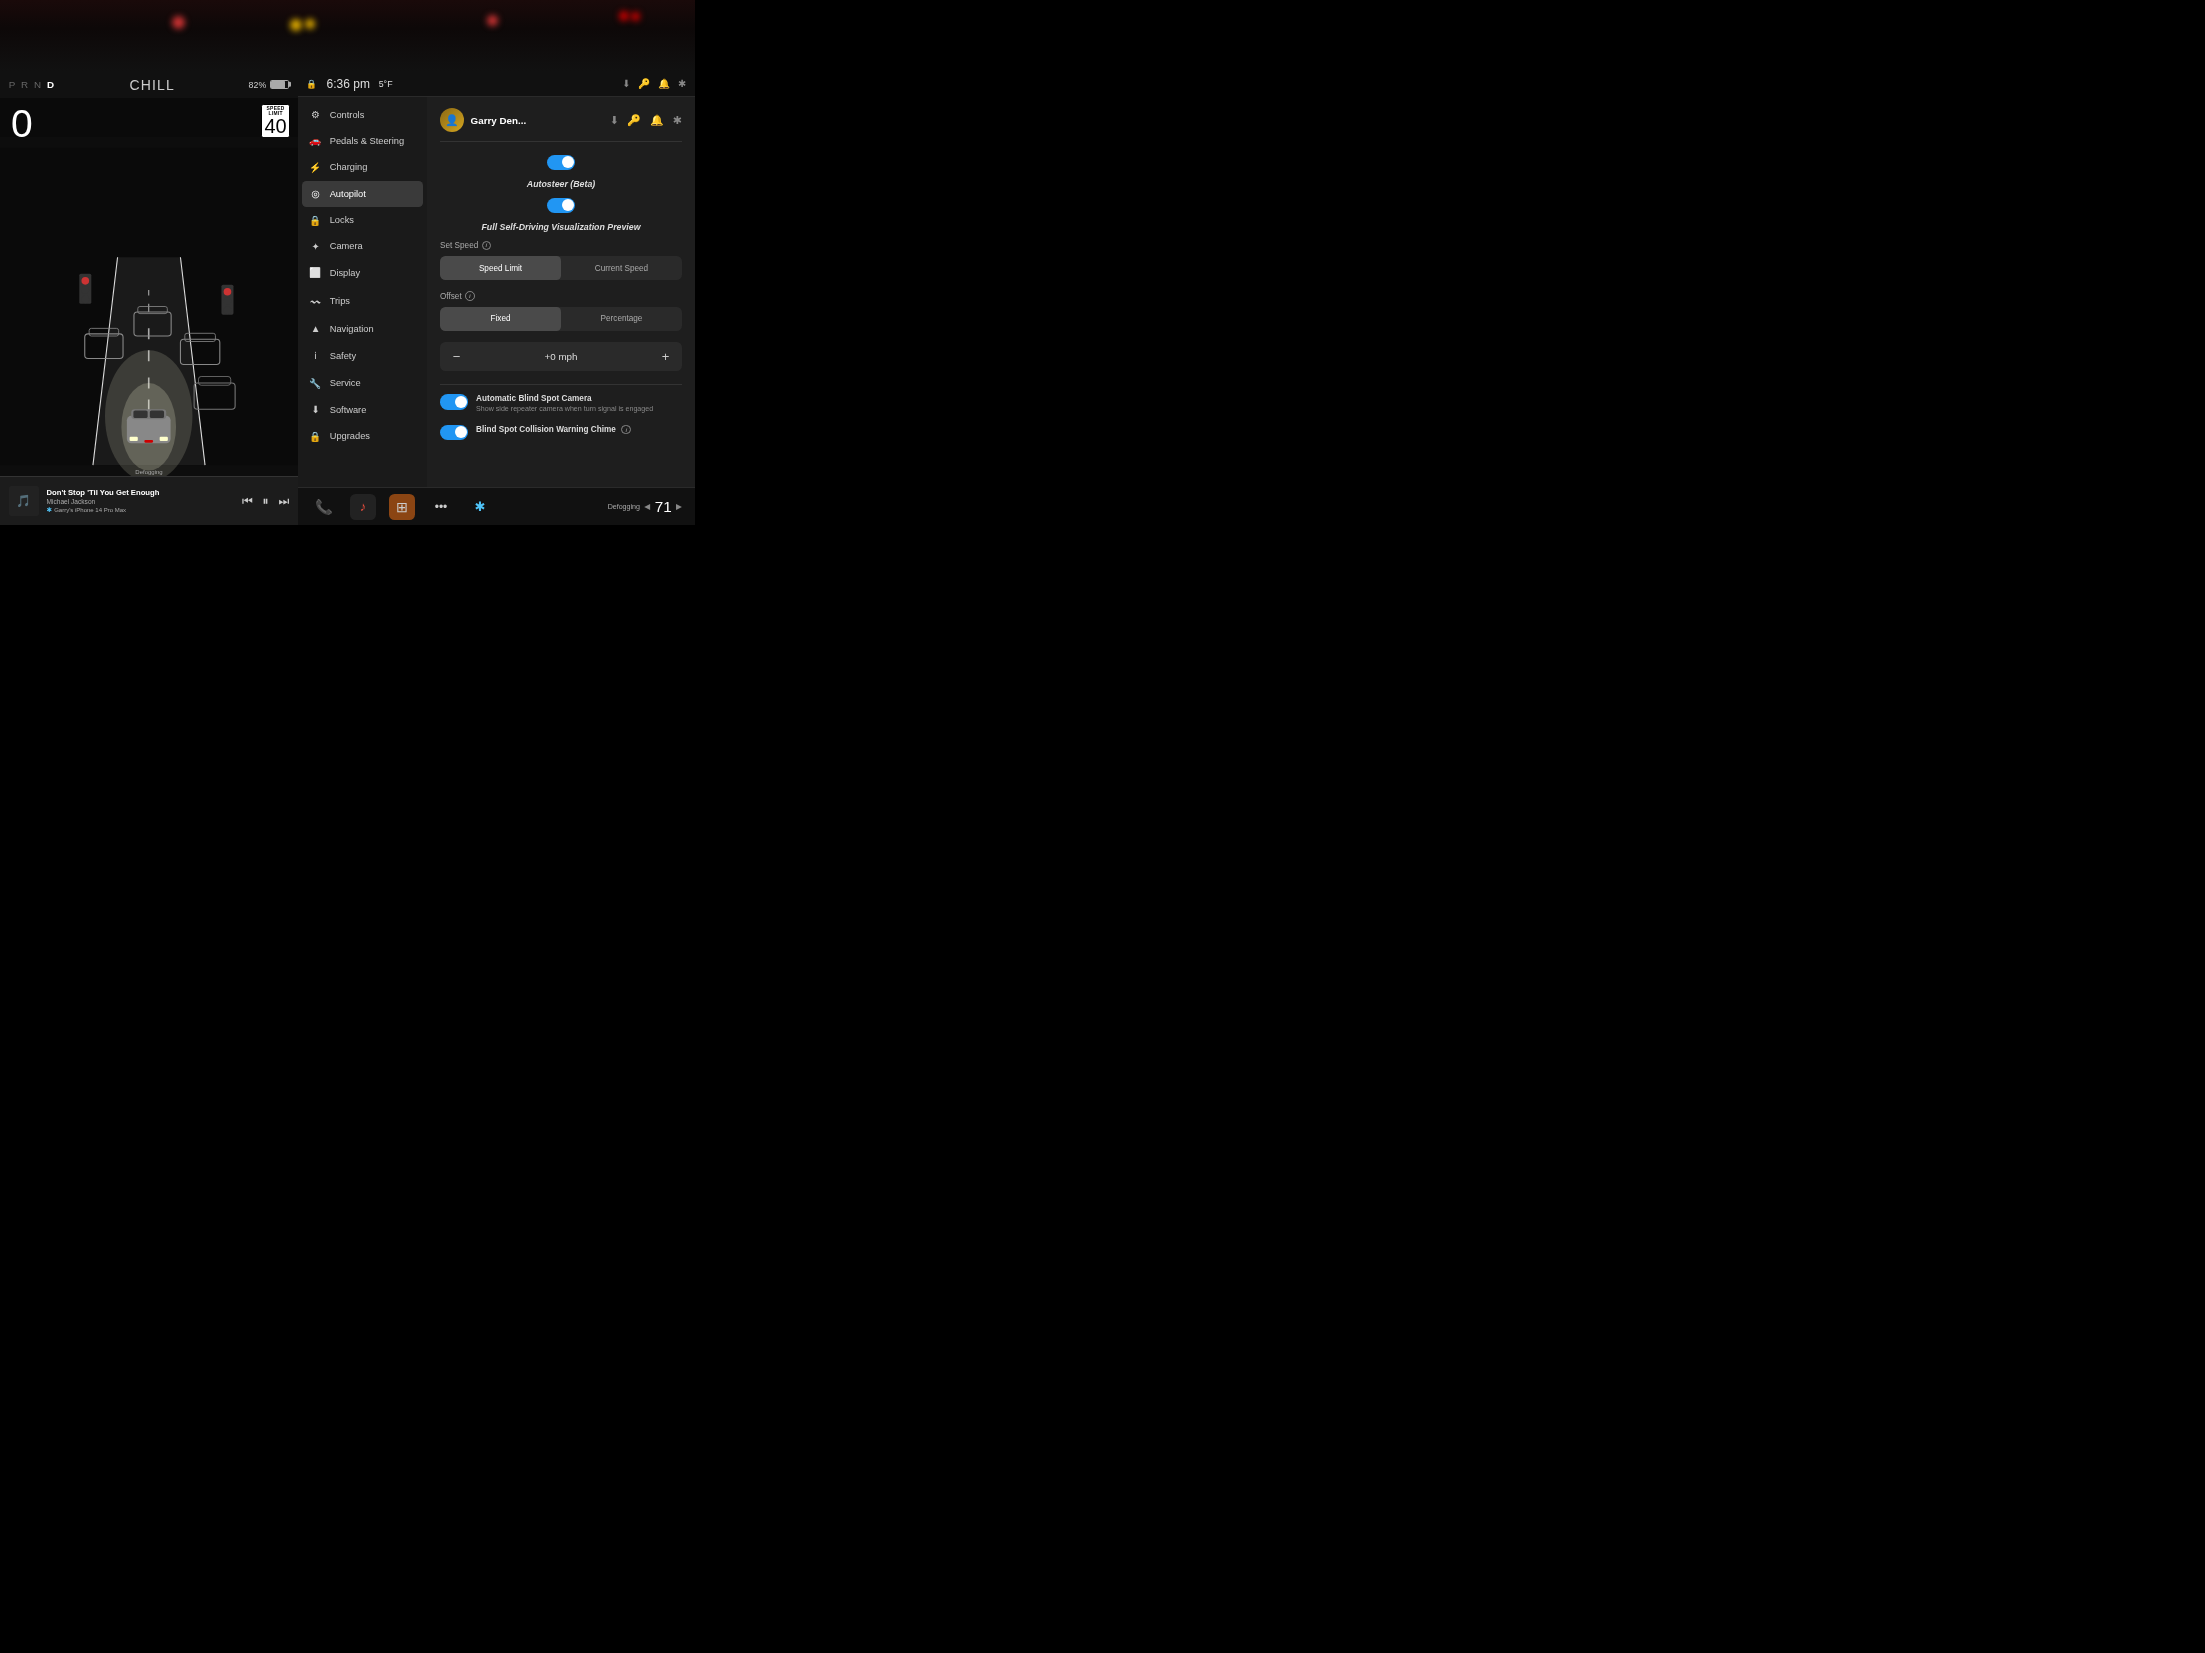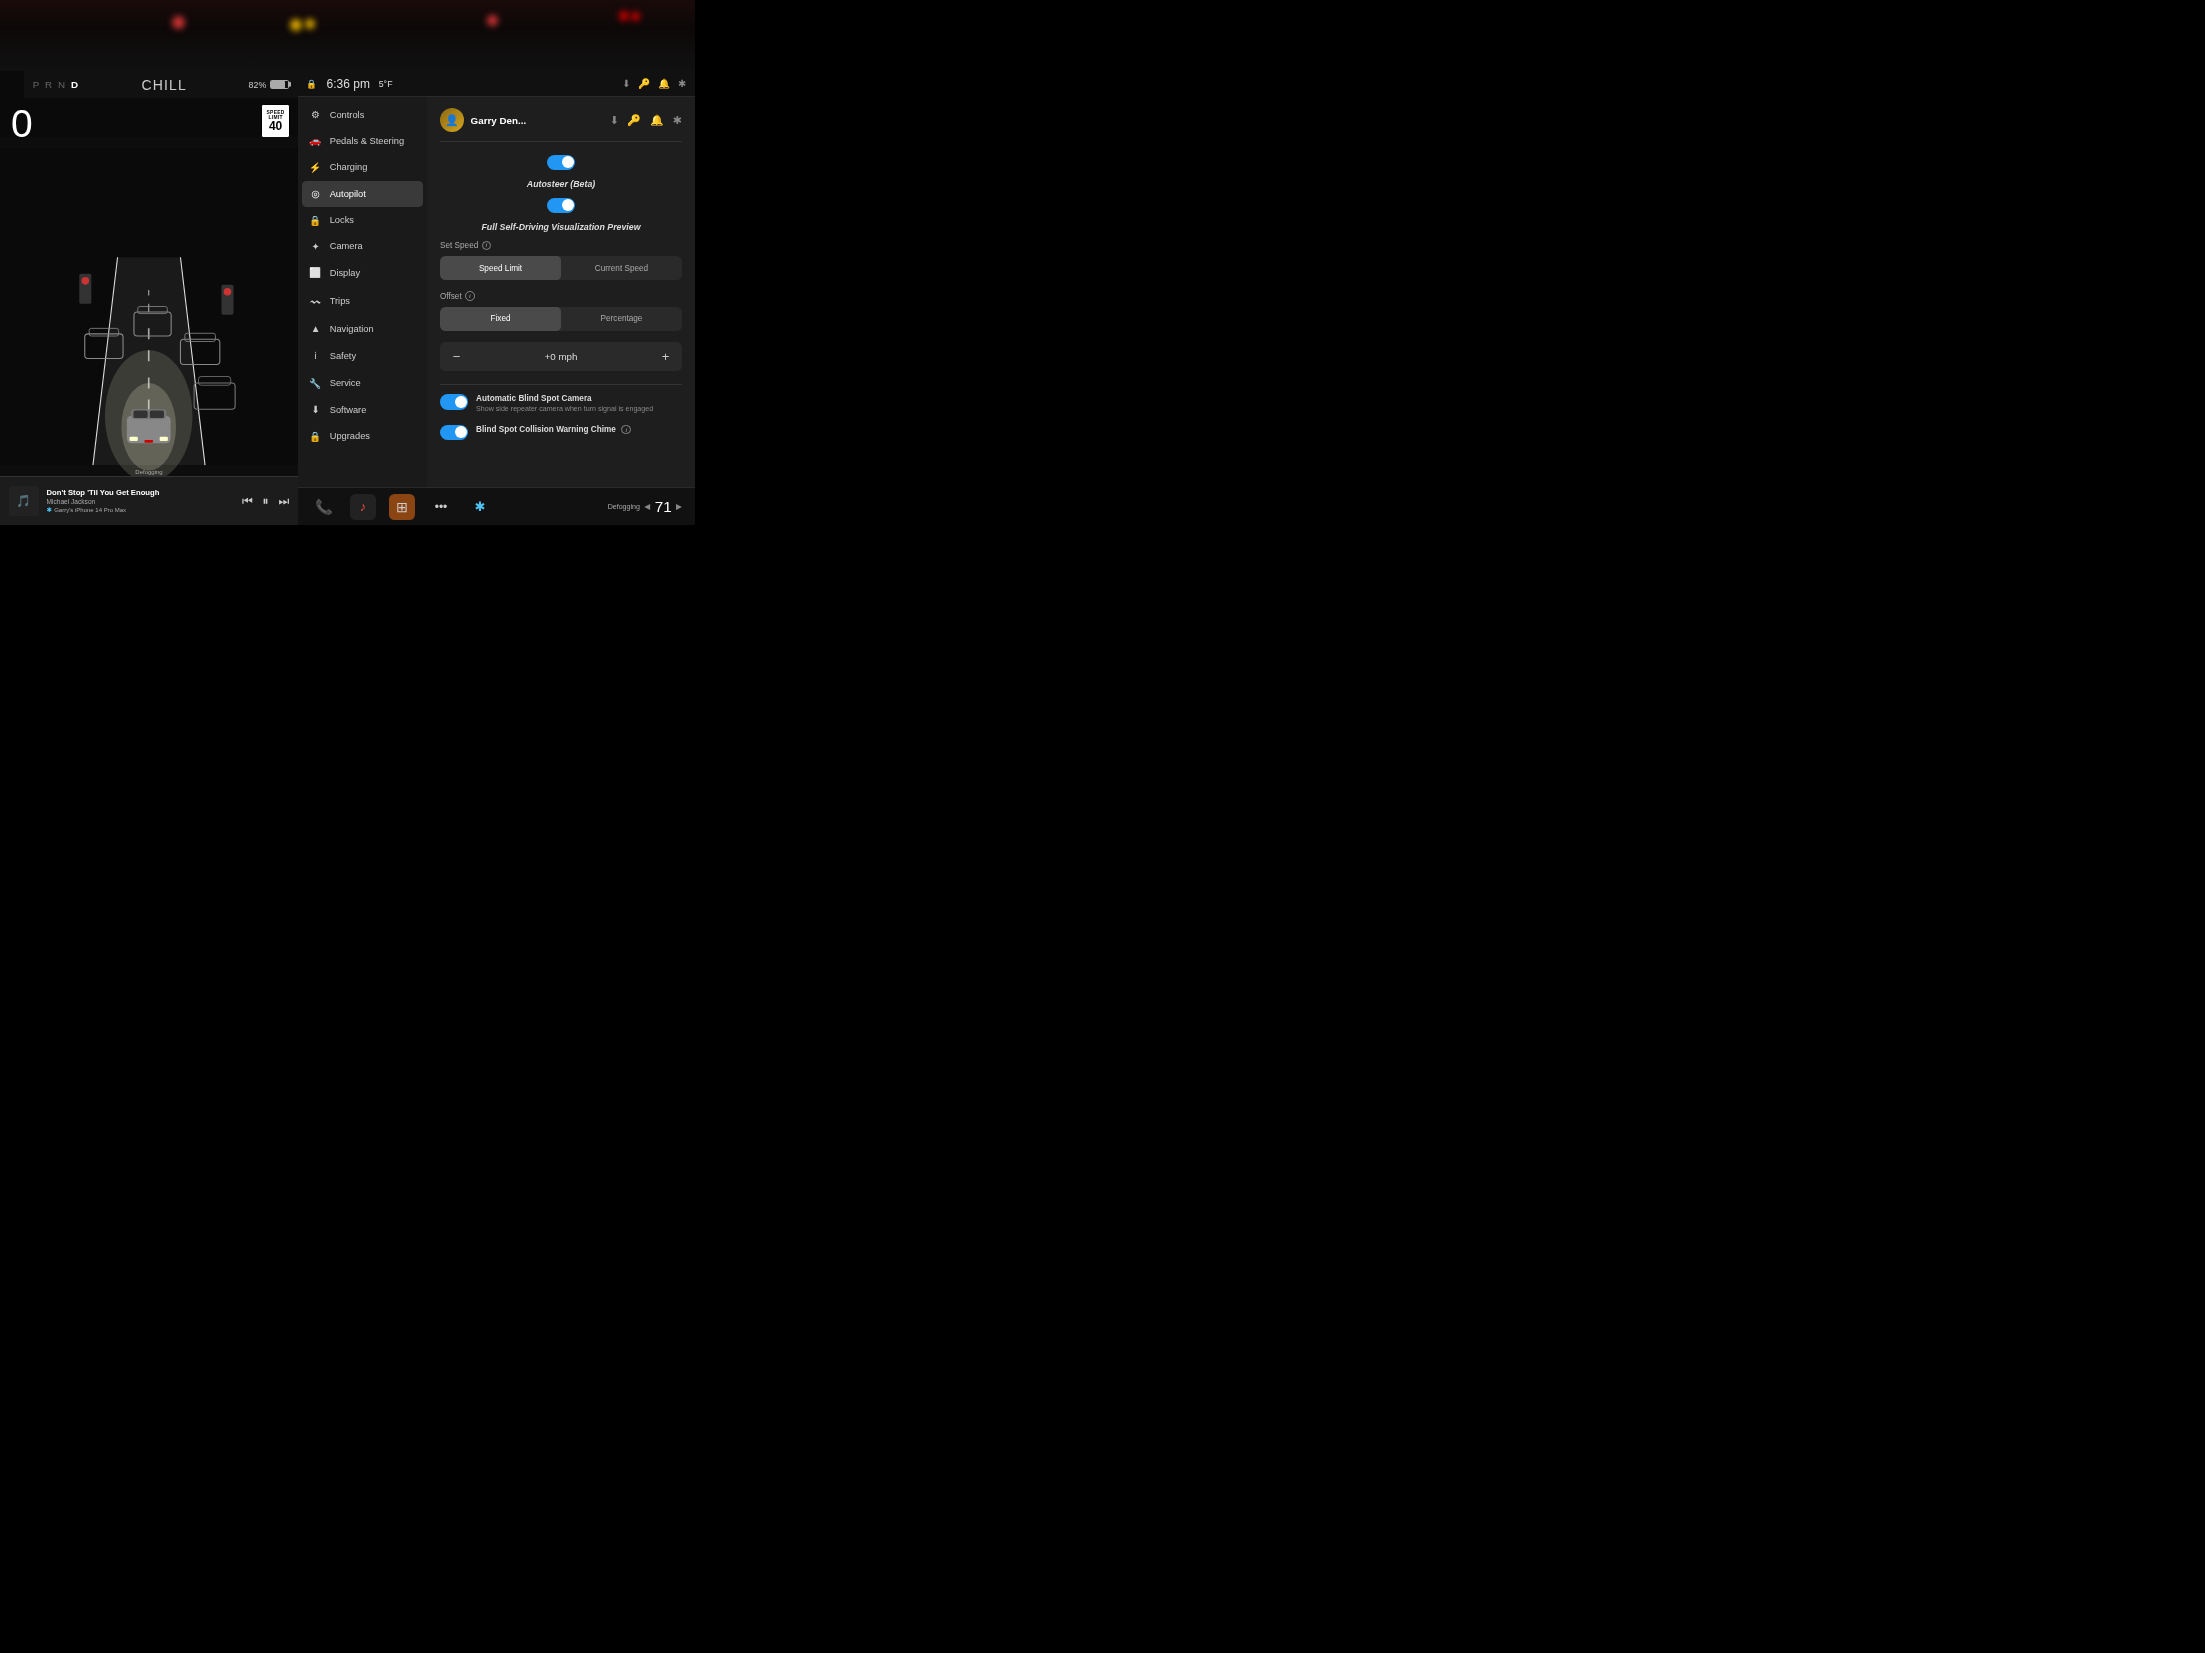--- a/index.html
+++ b/index.html
@@ -38,21 +38,20 @@
       display: flex;
     }
 
     
     .left-panel {
       width: 298px;
       background: #0a0a0a;
       position: relative;
       overflow: hidden;
       flex-shrink: 0;
-      padding-left: 24px;
     }
 
     
     .drive-topbar {
       display: flex;
       align-items: center;
       justify-content: space-between;
       padding: 4.4px 8.8px;
       background: #111;
       height: 27px;
@@ -141,22 +140,22 @@
     }
     .speed-limit-top {
       font-size: 4.9px;
       font-weight: 700;
       color: #000;
       letter-spacing: 0.3px;
       line-height: 1.1;
       text-align: center;
     }
     .speed-limit-num {
-      font-size: 12px;
-      font-weight: 700;
+      font-size: 20px;
+      font-weight: 400;
       color: #000;
       line-height: 1;
     }
 
     
     .left-indicators {
       position: absolute;
       top: 44px;
       left: 11px;
       display: flex;

